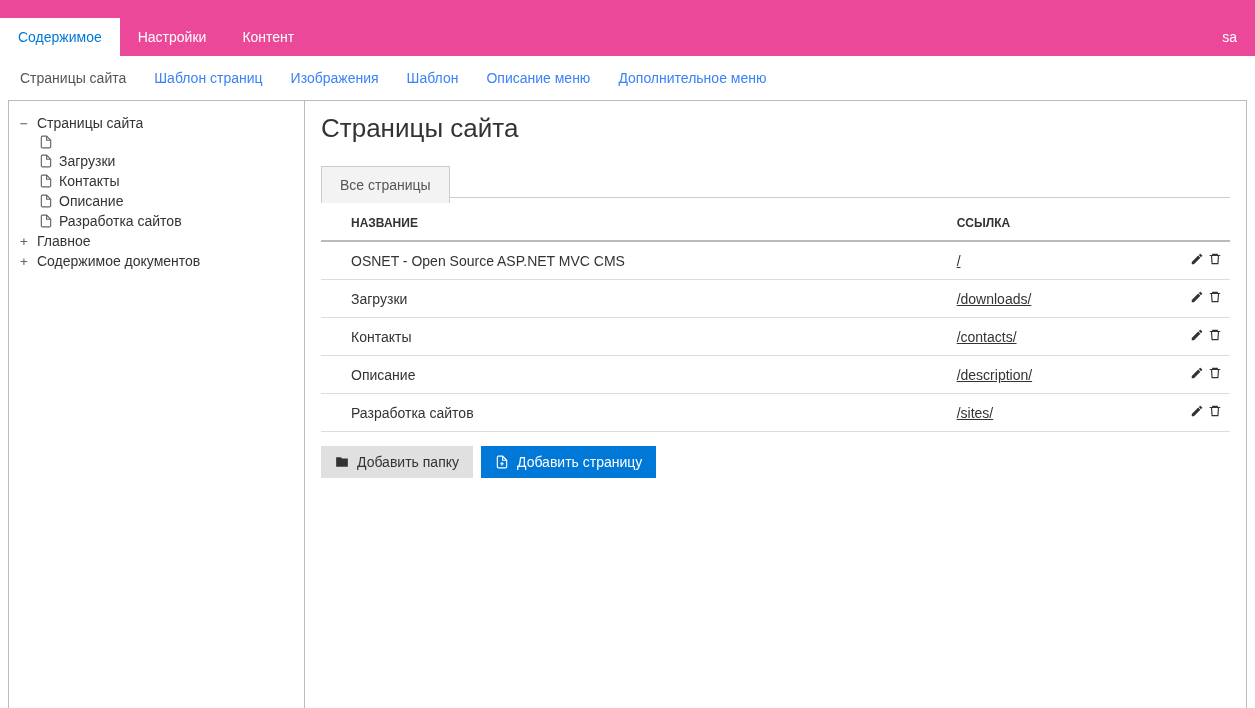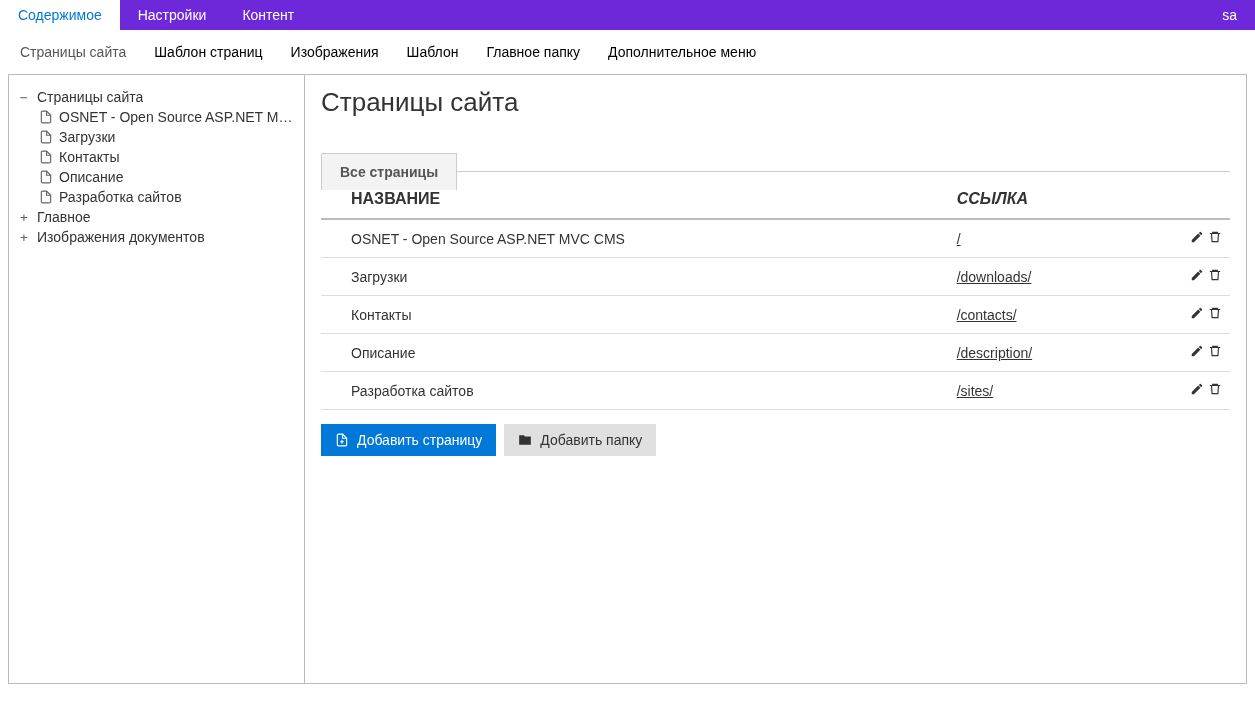--- a/index.html
+++ b/index.html
@@ -1,45 +1,45 @@
 <!DOCTYPE html>
 <html><head>
 <meta charset="utf-8">
 <style>
 * { box-sizing: border-box; margin: 0; padding: 0; }
 body { font-family: "Segoe UI", Arial, sans-serif; font-size: 14px; color: #333; background: #fff; }
 
-.topbar { background: #6d28d9; color: #fff; display: flex; align-items: center; height: 30px; }
+.topbar { background: #ec4899; color: #fff; display: flex; align-items: flex-end; height: 56px; }
 .topbar .tab { padding: 11px 18px; cursor: pointer; display: flex; align-items: center; }
 .topbar .tab.active { background: #fff; color: #0078d7; }
 .topbar .spacer { flex: 1; }
 .topbar .user { padding: 11px 18px; display: flex; align-items: center; }
 
 .subnav { display: flex; gap: 28px; padding: 14px 20px; border-bottom: 0; }
-.subnav .item { color: #000000; cursor: pointer; }
+.subnav .item { color: #3b82f6; cursor: pointer; }
 .subnav .item.current { color: #555; cursor: default; }
 
 .workspace { display: flex; border: 1px solid #bbb; margin: 0 8px 8px 8px; height: calc(708px - 42px - 48px - 8px); }
 .sidebar { width: 296px; border-right: 1px solid #bbb; padding: 12px 8px; overflow: hidden; }
 .main { flex: 1; padding: 12px 16px; }
 
 .tree-node { display: flex; align-items: center; gap: 6px; padding: 2px 0; white-space: nowrap; cursor: pointer; }
 .tree-toggle { width: 14px; text-align: center; color: #666; font-family: monospace; font-size: 13px; }
 .tree-icon { width: 14px; height: 14px; display: inline-flex; align-items: center; justify-content: center; }
 .tree-label { overflow: hidden; text-overflow: ellipsis; }
 .tree-children { padding-left: 22px; }
 
 .page-title { font-size: 26px; font-weight: 400; color: #333; margin-bottom: 16px; }
 
 .tabstrip { display: flex; border-bottom: 1px solid #ccc; }
-.tabstrip .tabitem { padding: 10px 18px; border: 1px solid #ccc; border-bottom: none; background: #f3f3f3; color: #555; font-weight: 700; position: relative; top: 19px; }
+.tabstrip .tabitem { padding: 10px 18px; border: 1px solid #ccc; border-bottom: none; background: #f3f3f3; color: #555; font-weight: 400; position: relative; top: 6px; }
 
 table.grid { width: 100%; border-collapse: collapse; margin-top: 8px; }
-table.grid th { text-align: left; font-weight: 700; font-size: 16px; color: #333; padding: 10px 6px 10px 30px; border-bottom: 2px solid #bbb; }
-table.grid th:nth-child(2) { padding-left: 6px; font-style: italic; }
+table.grid th { text-align: left; font-weight: 700; font-size: 12px; color: #333; padding: 10px 6px 10px 30px; border-bottom: 2px solid #bbb; }
+table.grid th:nth-child(2) { padding-left: 6px; }
 table.grid td { padding: 10px 6px; border-bottom: 1px solid #ddd; }
 table.grid td:first-child { padding-left: 30px; }
 table.grid td.link a { color: #333; text-decoration: underline; cursor: pointer; }
 table.grid td.actions { text-align: right; white-space: nowrap; padding-right: 8px; }
 .action-icon { display: inline-block; margin-left: 4px; cursor: pointer; }
 
 .btnrow { margin-top: 14px; display: flex; gap: 8px; }
 .btn { padding: 8px 14px; display: inline-flex; align-items: center; gap: 8px; cursor: pointer; border: none; font-size: 14px; }
 .btn.primary { background: #0078d7; color: #fff; }
 .btn.secondary { background: #e0e0e0; color: #333; }
@@ -64,40 +64,39 @@
   <div class="user">
     <span>sa</span>
   </div>
 </div>
 
 <div class="subnav">
   <span class="item current">Страницы сайта</span>
   <span class="item">Шаблон страниц</span>
   <span class="item">Изображения</span>
   <span class="item">Шаблон</span>
-  <span class="item">Главное папку</span>
+  <span class="item">Описание меню</span>
   <span class="item">Дополнительное меню</span>
 </div>
 
 <div class="workspace">
 
   <div class="sidebar">
     <div class="tree-node">
       <span class="tree-toggle">−</span>
       <span class="tree-label">Страницы сайта</span>
     </div>
     <div class="tree-children">
       <div class="tree-node">
         <span class="tree-icon">
             <svg viewBox="0 0 24 24" fill="none" stroke="#666" stroke-width="2">
               <path d="M13 2H6a2 2 0 0 0-2 2v16a2 2 0 0 0 2 2h12a2 2 0 0 0 2-2V9z"></path>
               <path d="M13 2v7h7"></path>
             </svg>
           </span>
-        <span class="tree-label">OSNET - Open Source ASP.NET M…</span>
       </div>
       <div class="tree-node">
         <span class="tree-icon">
             <svg viewBox="0 0 24 24" fill="none" stroke="#666" stroke-width="2">
               <path d="M13 2H6a2 2 0 0 0-2 2v16a2 2 0 0 0 2 2h12a2 2 0 0 0 2-2V9z"></path>
               <path d="M13 2v7h7"></path>
             </svg>
           </span>
         <span class="tree-label">Загрузки</span>
       </div>
@@ -128,21 +127,21 @@
           </span>
         <span class="tree-label">Разработка сайтов</span>
       </div>
     </div>
     <div class="tree-node">
       <span class="tree-toggle">+</span>
       <span class="tree-label">Главное</span>
     </div>
     <div class="tree-node">
       <span class="tree-toggle">+</span>
-      <span class="tree-label">Изображения документов</span>
+      <span class="tree-label">Содержимое документов</span>
     </div>
   </div>
 
   <div class="main">
     <h1 class="page-title">Страницы сайта</h1>
 
     <div class="tabstrip">
       <div class="tabitem">
         <span>Все страницы</span>
       </div>
@@ -199,33 +198,33 @@
             <td class="actions"><span class="action-icon"><svg width="14" height="14" viewBox="0 0 24 24" fill="#333">
                   <path d="M3 17.25V21h3.75L17.81 9.94l-3.75-3.75L3 17.25zM20.71 7.04a1 1 0 0 0 0-1.41l-2.34-2.34a1 1 0 0 0-1.41 0l-1.83 1.83 3.75 3.75 1.83-1.83z"></path>
                 </svg></span><span class="action-icon"><svg width="14" height="14" viewBox="0 0 24 24" fill="none" stroke="#333" stroke-width="2">
                   <path d="M3 6h18M8 6V4h8v2M6 6l1 14h10l1-14"></path>
                 </svg></span></td>
           </tr>
         </tbody>
     </table>
 
     <div class="btnrow">
-      <button class="btn primary">
-        <span>
-            <svg viewBox="0 0 24 24" fill="none" stroke="#fff" stroke-width="2">
-              <path d="M13 2H6a2 2 0 0 0-2 2v16a2 2 0 0 0 2 2h12a2 2 0 0 0 2-2V9z"></path>
-              <path d="M13 2v7h7"></path>
-              <path d="M12 12v6M9 15h6"></path>
-            </svg>
-          </span>
-        <span>Добавить страницу</span>
-      </button>
       <button class="btn secondary">
         <span>
             <svg viewBox="0 0 24 24" fill="#333">
               <path d="M10 4H2v16h20V6H12l-2-2z"></path>
             </svg>
           </span>
         <span>Добавить папку</span>
       </button>
+      <button class="btn primary">
+        <span>
+            <svg viewBox="0 0 24 24" fill="none" stroke="#fff" stroke-width="2">
+              <path d="M13 2H6a2 2 0 0 0-2 2v16a2 2 0 0 0 2 2h12a2 2 0 0 0 2-2V9z"></path>
+              <path d="M13 2v7h7"></path>
+              <path d="M12 12v6M9 15h6"></path>
+            </svg>
+          </span>
+        <span>Добавить страницу</span>
+      </button>
     </div>
   </div>
 </div>
 
 </body></html>

